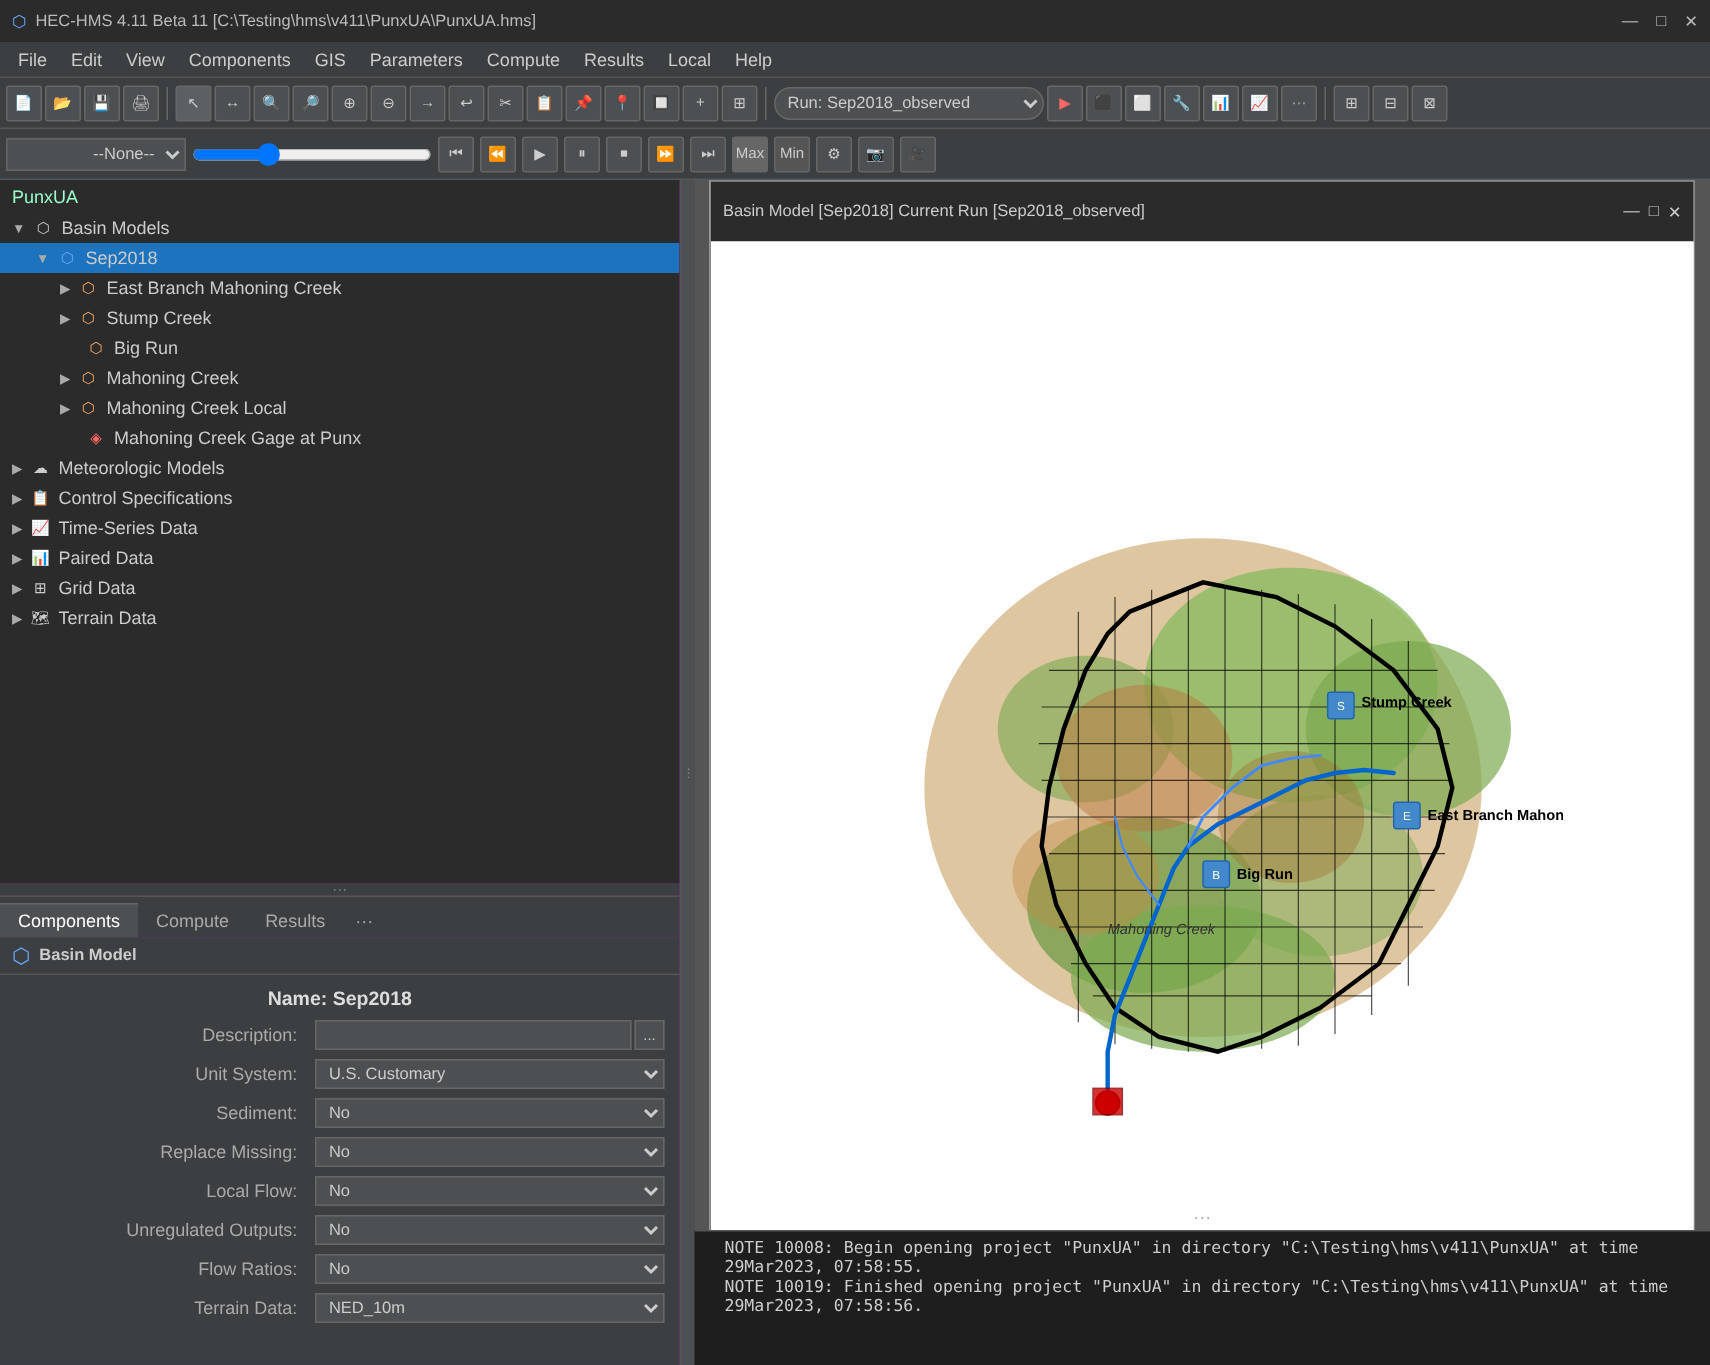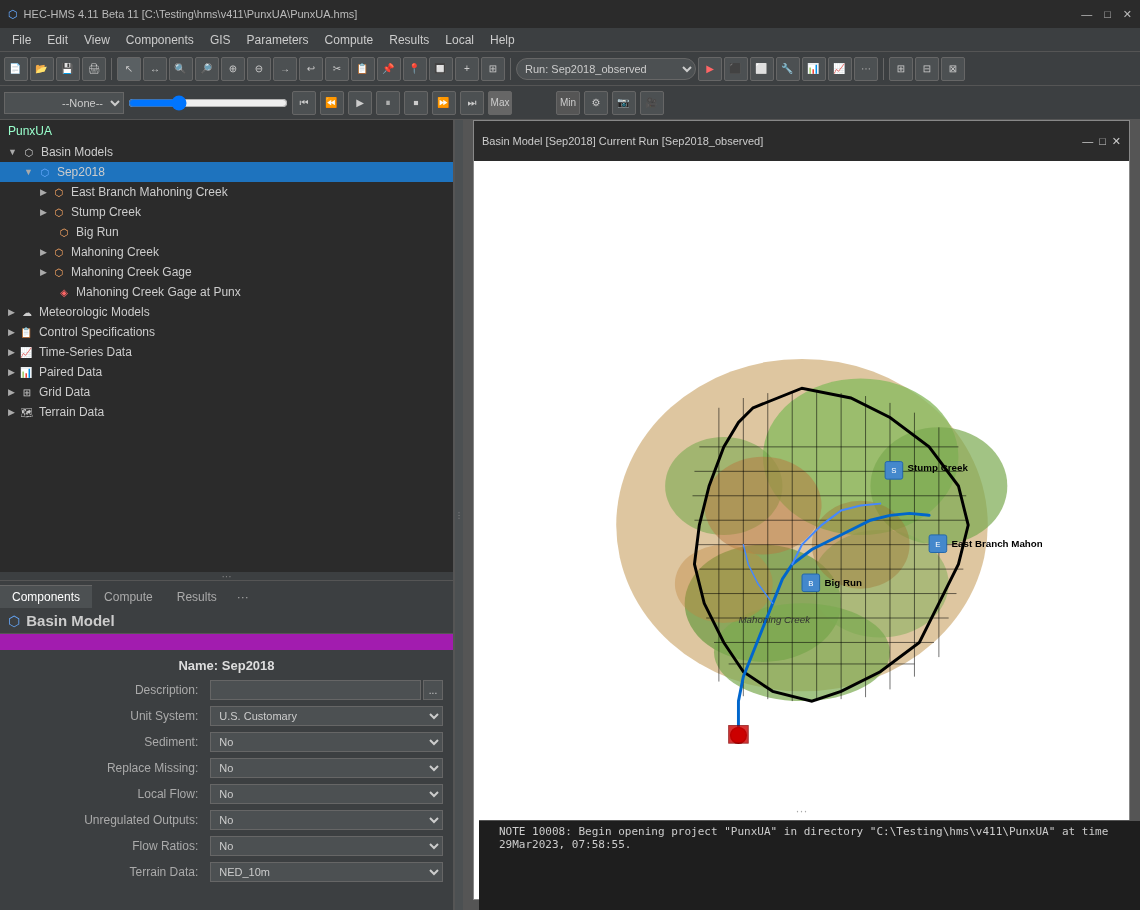--- a/index.html
+++ b/index.html
@@ -43,21 +43,21 @@
     .icon-sub { color: #fa6; }
     .icon-gage { color: #f66; }
 
     
     #bottom-tabs { height: 28px; display: flex; align-items: flex-end; background: #3c3f41; border-top: 1px solid #555; }
     .btab { padding: 4px 12px; font-size: 12px; cursor: pointer; color: #aaa; border-top: 1px solid transparent; }
     .btab.active { color: #fff; background: #4c5052; border-top: 1px solid #666; }
     .btab-dots { padding: 4px 8px; color: #aaa; }
 
     
-    #props-panel { background: #3c3f41; padding: 4px; flex-shrink: 0; height: 260px; overflow-y: auto; margin-top: 16px; }
+    #props-panel { background: #3c3f41; padding: 4px; flex-shrink: 0; height: 260px; overflow-y: auto; }
     .props-title { text-align: center; font-weight: bold; color: #ddd; padding: 4px 0; font-size: 13px; }
     table.props-table { width: 100%; border-collapse: collapse; }
     table.props-table td { padding: 3px 6px; font-size: 12px; color: #ccc; }
     table.props-table td:first-child { text-align: right; color: #aaa; width: 45%; }
     .props-dropdown { width: 100%; background: #4c5052; border: 1px solid #666; color: #ccc; font-size: 11px; padding: 1px 4px; height: 20px; }
     .props-input { width: 100%; background: #4c5052; border: 1px solid #666; color: #ccc; font-size: 11px; padding: 1px 4px; height: 20px; }
 
     
     #right-panel { flex: 1; background: #555; display: flex; flex-direction: column; position: relative; }
     #map-window { position: absolute; top: 0; left: 10px; right: 10px; bottom: 10px; background: #fff; border: 1px solid #888; display: flex; flex-direction: column; }
@@ -148,21 +148,21 @@
   </select>
   <input type="range" min="0" max="100" value="30" style="width: 160px; height: 8px;">
   <div class="tb-btn">⏮</div>
   <div class="tb-btn">⏪</div>
   <div class="tb-btn">▶</div>
   <div class="tb-btn">⏸</div>
   <div class="tb-btn">⏹</div>
   <div class="tb-btn">⏩</div>
   <div class="tb-btn">⏭</div>
   <div class="tb-btn" style="background:#666;">Max</div>
-  <div class="tb-btn" style="background:#555;margin-left:40px;">Min</div>
+  <div class="tb-btn" style="background:#555;">Min</div>
   <div class="tb-btn">⚙</div>
   <div class="tb-btn">📷</div>
   <div class="tb-btn">🎥</div>
 </div>
 
 <div id="main-area">
 
   <div id="left-panel">
 
     <div id="tree-area">
@@ -195,21 +195,21 @@
         <span>Big Run</span>
       </div>
       <div class="tree-sub">
         <span class="tree-arrow">▶</span>
         <span class="icon-sm icon-sub">⬡</span>
         <span>Mahoning Creek</span>
       </div>
       <div class="tree-sub">
         <span class="tree-arrow">▶</span>
         <span class="icon-sm icon-sub">⬡</span>
-        <span>Mahoning Creek Gage</span>
+        <span>Mahoning Creek Local</span>
       </div>
       <div class="tree-sub">
         <span class="icon-sm icon-gage" style="margin-left:16px;">◈</span>
         <span>Mahoning Creek Gage at Punx</span>
       </div>
 
       <div class="tree-section">
         <span class="tree-arrow">▶</span>
         <span class="icon-sm">☁</span>
         <span>Meteorologic Models</span>
@@ -247,21 +247,21 @@
 
     <div id="bottom-tabs">
       <div class="btab active">Components</div>
       <div class="btab">Compute</div>
       <div class="btab">Results</div>
       <div class="btab-dots">···</div>
     </div>
 
     <div style="background:#3c3f41;padding:4px 8px;display:flex;align-items:center;gap:6px;border-bottom:1px solid #555;">
       <span style="color:#6af;font-size:14px;">⬡</span>
-      <span style="color:#ccc;font-size:15px;font-weight:bold;">Basin Model</span>
+      <span style="color:#ccc;font-size:11px;font-weight:bold;">Basin Model</span>
     </div>
 
     <div id="props-panel">
       <div class="props-title">Name: Sep2018</div>
       <table class="props-table">
         <tbody>
             <tr>
           <td>Description:</td>
           <td>
             <div style="display:flex;gap:2px;">
@@ -426,18 +426,19 @@
           <text x="249" y="282" text-anchor="middle" fill="white" font-size="8" font-family="Arial">B</text>
           <text x="263" y="282" fill="#000" font-size="10" font-family="Arial" font-weight="bold">Big Run</text>
 
           <text x="175" y="320" fill="#333" font-size="10" font-family="Arial" font-style="italic">Mahoning Creek</text>
         </svg>
       </div>
     </div>
 
     <div style="position:absolute;bottom:92px;left:50%;transform:translateX(-50%);color:#aaa;font-size:12px;">···</div>
 
-    <div id="console-area" style="position:absolute;bottom:0;left:16px;right:0;padding-left:20px;">
+    <div id="console-area" style="position:absolute;bottom:0;left:0;right:0;padding-left:20px;">
       <div style="color:#ccc;">NOTE 10008:  Begin opening project "PunxUA" in directory "C:\Testing\hms\v411\PunxUA" at time 29Mar2023, 07:58:55.</div>
+      <div style="color:#ccc;">NOTE 10019:  Finished opening project "PunxUA" in directory "C:\Testing\hms\v411\PunxUA" at time 29Mar2023, 07:58:56.</div>
     </div>
 
   </div>
 </div>
 
 </body></html>

